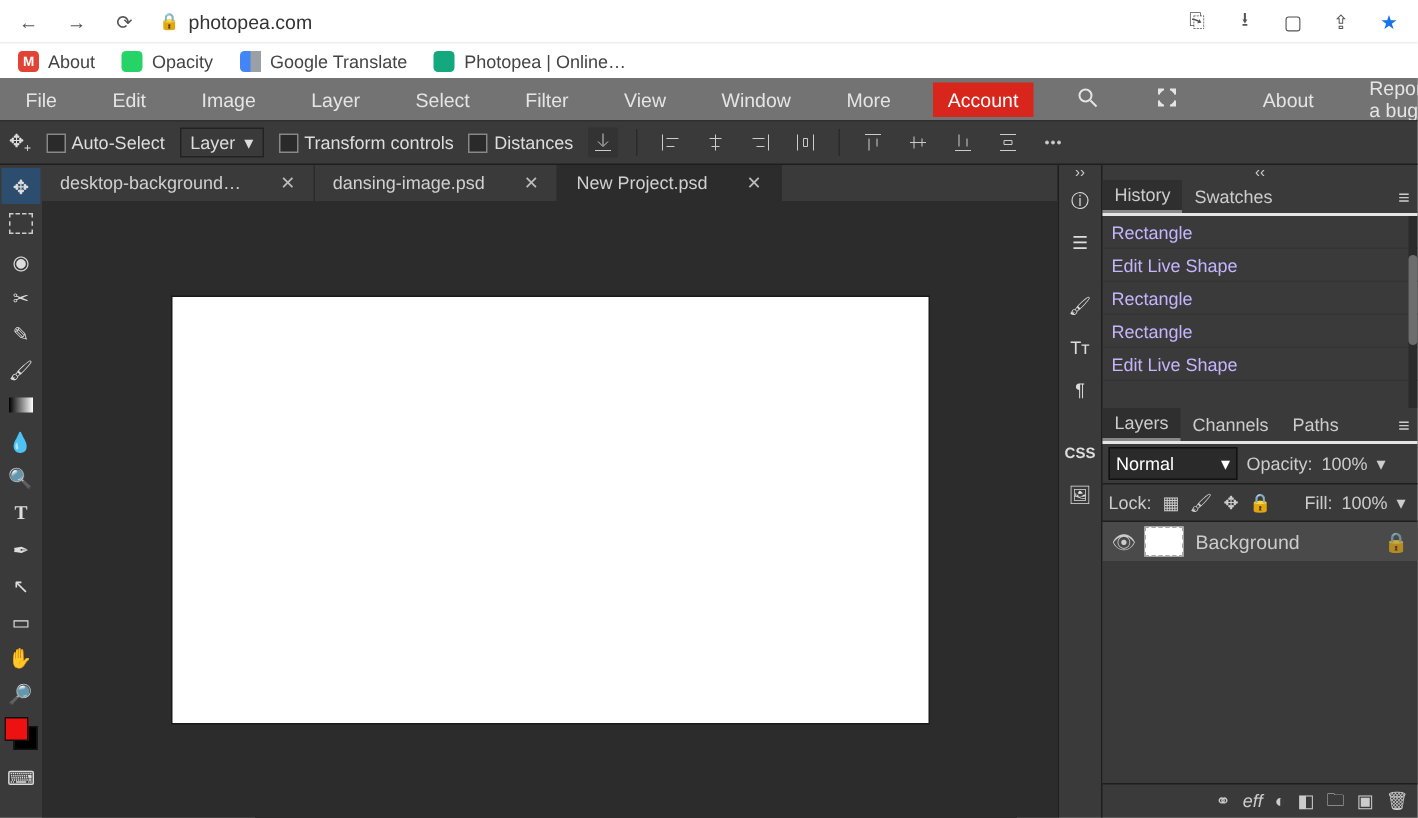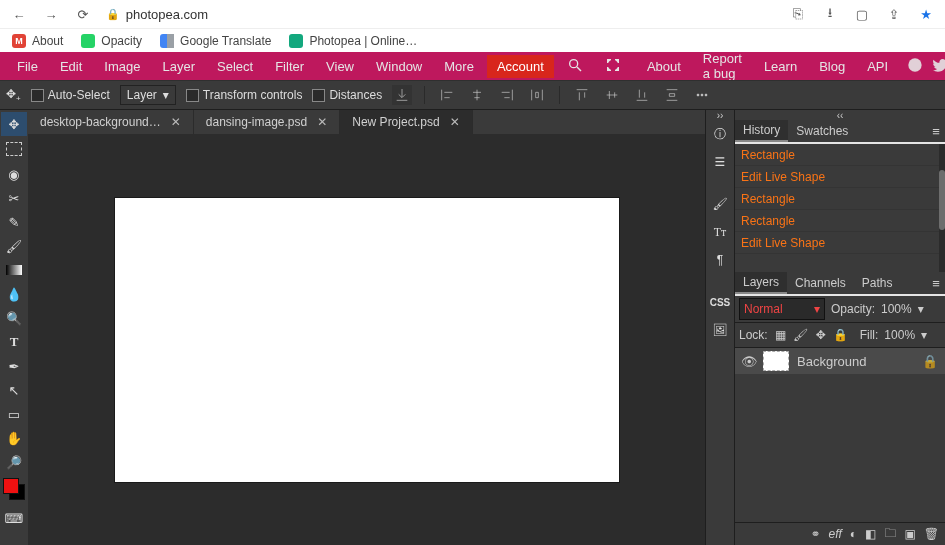--- a/index.html
+++ b/index.html
@@ -75,25 +75,25 @@
     position: absolute;
     top: 52px; left: 0; right: 0; bottom: 0;
     background: #474747;
     display: flex;
     flex-direction: column;
   }
 
   
   .menubar {
     height: 28px;
-    background: #be185d;
+    background: #737373;
     display: flex;
     align-items: center;
     padding: 0 8px;
-    gap: 4px;
+    gap: 19px;
     color: #e5e5e5;
     font-size: 13px;
   }
   .menubar .menu-item {
     padding: 2px 9px;
   }
   .menubar .menu-item.account {
     background: #d8261c;
     color: #fff;
     padding: 4px 10px;
@@ -168,21 +168,21 @@
     min-width:0;
     background:#2c2c2c;
   }
   .tabs {
     height:24px;
     display:flex;
     align-items:stretch;
     background:#3a3a3a;
   }
   .tabs .tab {
-    display:flex; align-items:center; gap:10px;
+    display:flex; align-items:center; gap:26px;
     padding:0 12px;
     color:#d0d0d0;
     font-size:12px;
     border-right:1px solid #2b2b2b;
   }
   .tabs .tab.active { background:#2c2c2c; }
   .tabs .close {
     font-size:12px; color:#bbb;
   }
 
@@ -241,36 +241,36 @@
   .history-list {
     height: 128px;
     overflow:auto;
     position:relative;
   }
   .history-list .hitem {
     height:21px;
     padding:0 6px;
     display:flex; align-items:center;
     font-size:12px;
-    color:#f97316;
+    color:#c4b5fd;
     border-bottom:1px solid #343434;
   }
   .history-list .scrollbar {
     position:absolute; right:0; top:0; width:6px; height:100%;
     background:#2b2b2b;
   }
   .history-list .thumb { position:absolute; right:0; top:26px; width:6px; height:60px; background:#6d6d6d; border-radius:3px;}
 
   .layer-opts {
     height:26px; display:flex; align-items:center; gap:6px;
     padding:0 4px; font-size:12px;
     border-bottom:1px solid #1e1e1e;
   }
   .layer-opts select, .layer-opts .sel {
-    background:#2a2a2a; border:1px solid #111; color:#ef4444;
+    background:#2a2a2a; border:1px solid #111; color:#ffffff;
     height:20px; font-size:12px;
   }
   .layer-opts .sel { width:76px; padding:0 4px; display:flex; align-items:center; justify-content:space-between;}
 
   .lock-row {
     height:24px; display:flex; align-items:center; gap:6px;
     padding:0 4px; font-size:12px;
     border-bottom:1px solid #1e1e1e;
   }
   .lock-row .lk { width:14px; height:14px; display:inline-flex; align-items:center; justify-content:center;}
@@ -494,21 +494,21 @@
         <div class="canvas"></div>
       </div>
     </div>
 
     <div class="rstrip">
       <div class="rs-dragger">››</div>
       <div class="rs">ⓘ</div>
       <div class="rs">☰</div>
       <div style="height:14px"></div>
       <div class="rs">🖌</div>
-      <div class="rs" style="font-family:Liberation Serif, serif">Tт</div>
+      <div class="rs" style="font-family:Liberation Sans, sans-serif">Tт</div>
       <div class="rs">¶</div>
       <div style="height:14px"></div>
       <div class="rs css">CSS</div>
       <div class="rs">🖼</div>
     </div>
 
     <div class="rpanels">
       <div class="panel-drag">‹‹</div>
 
       <div class="panel-tabs">
@@ -542,21 +542,21 @@
         <span>100%</span>
         <span>▾</span>
       </div>
 
       <div class="lock-row">
         <span>Lock:</span>
         <span class="lk">▦</span>
         <span class="lk">🖌</span>
         <span class="lk">✥</span>
         <span class="lk">🔒</span>
-        <span style="margin-left:6px">Fill:</span>
+        <span style="margin-left:16px">Fill:</span>
         <span>100%</span>
         <span>▾</span>
       </div>
 
       <div class="layers-list">
         <div class="lrow">
           <span class="eye">👁</span>
           <span class="thumb"></span>
           <span>Background</span>
           <span class="lock-ic">🔒</span>

